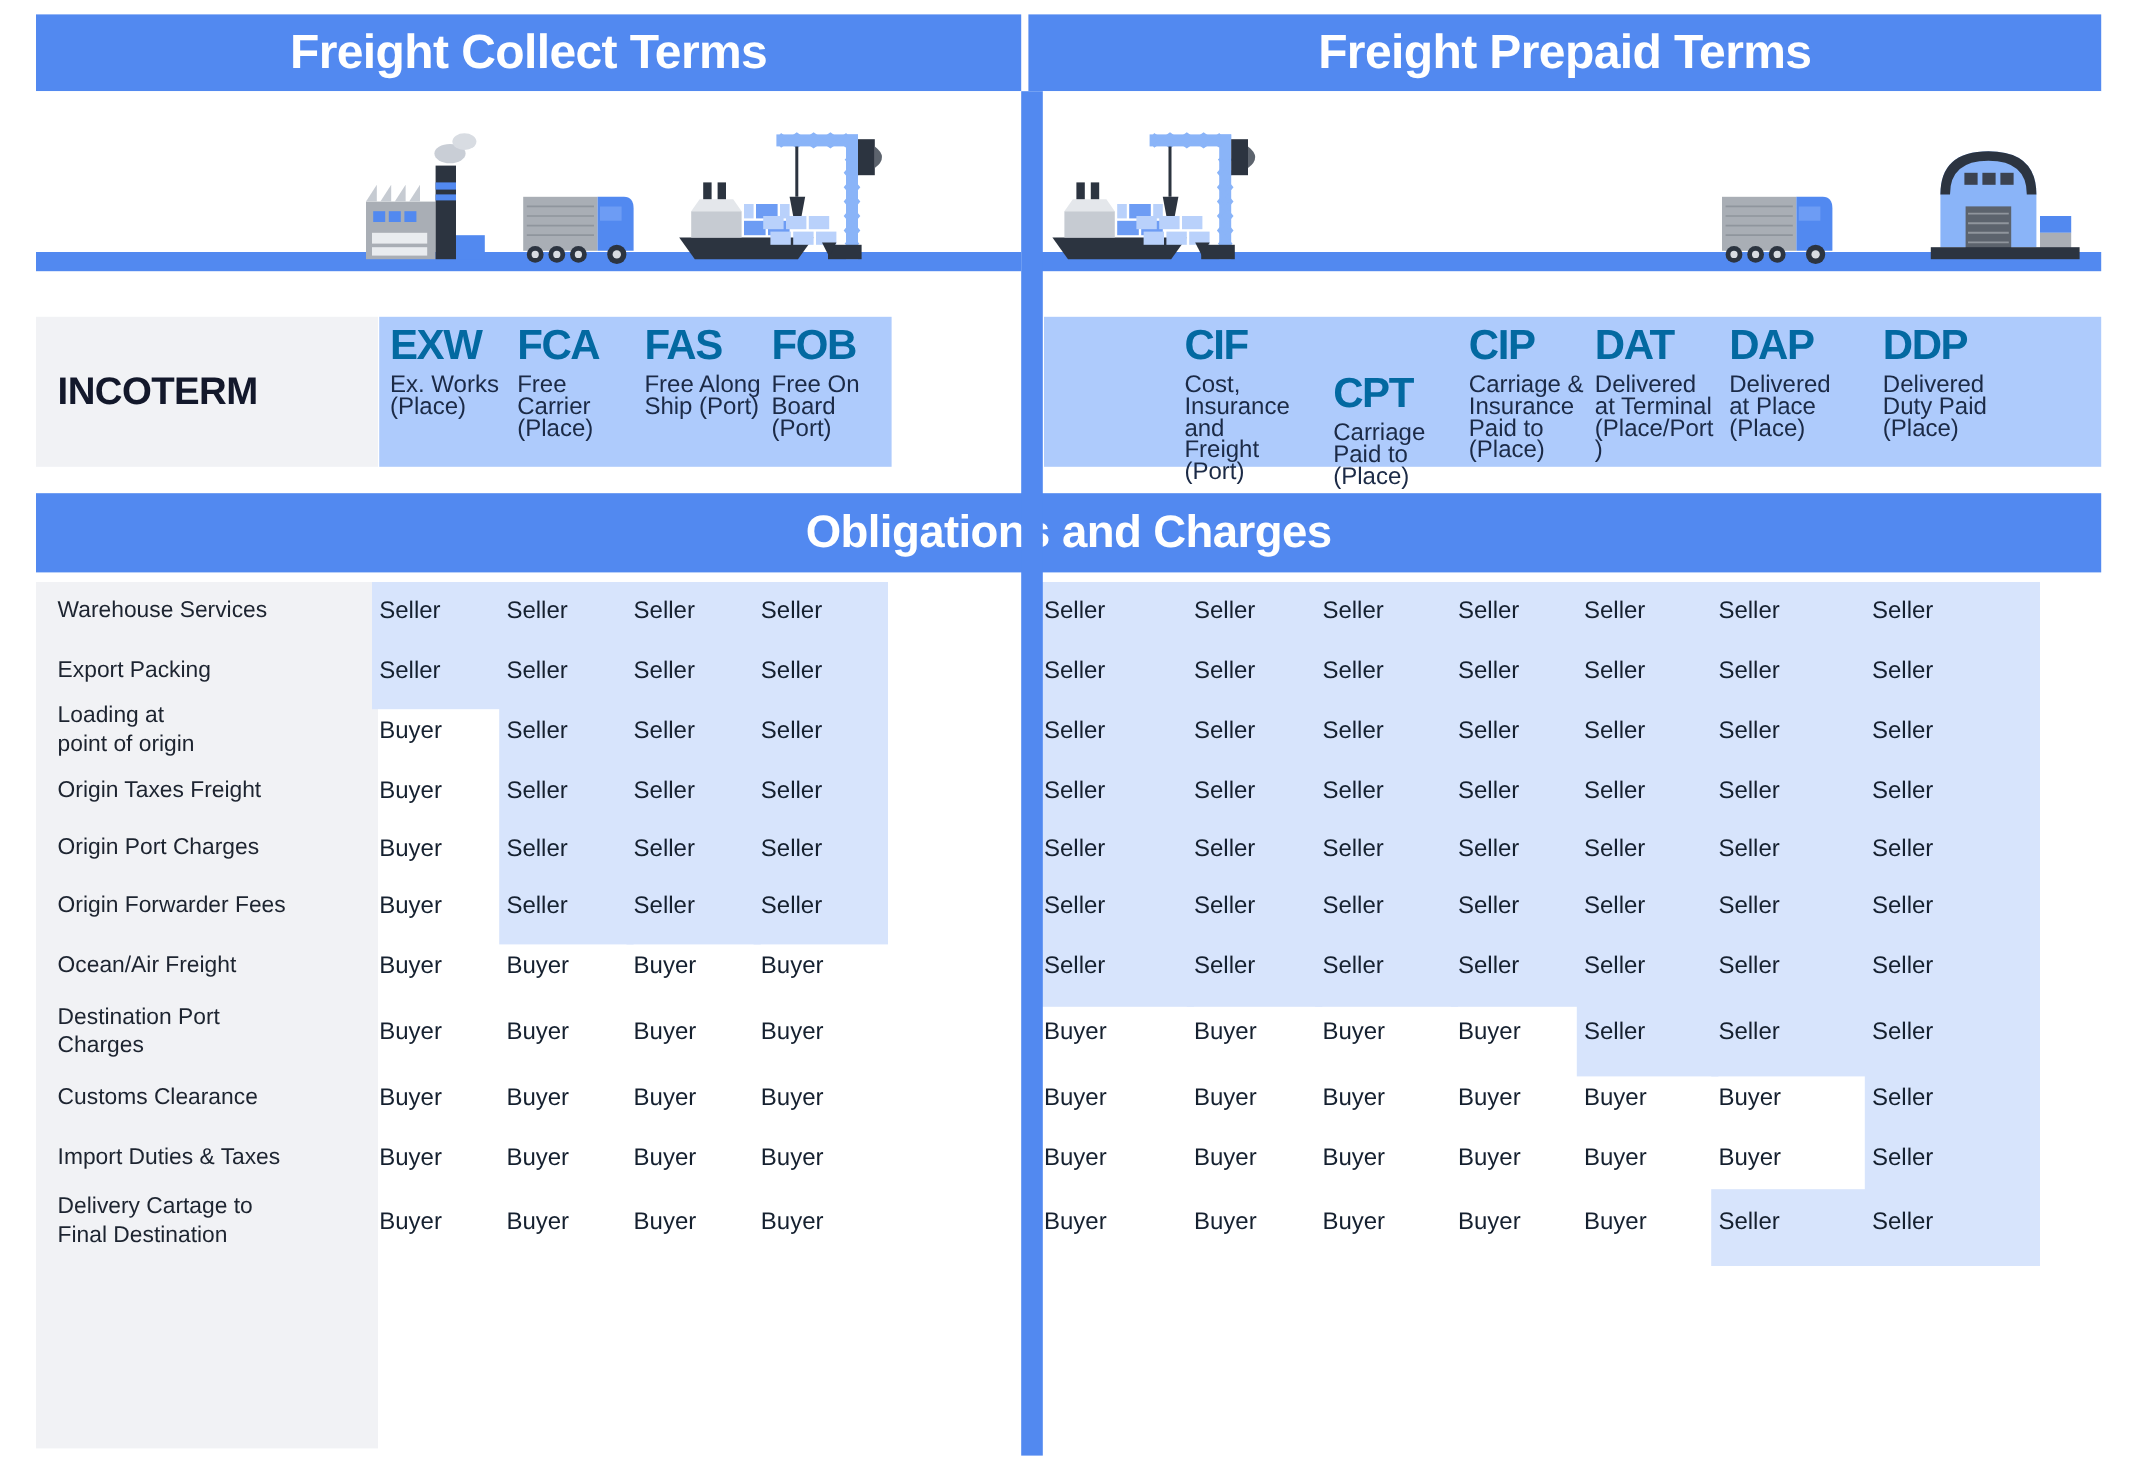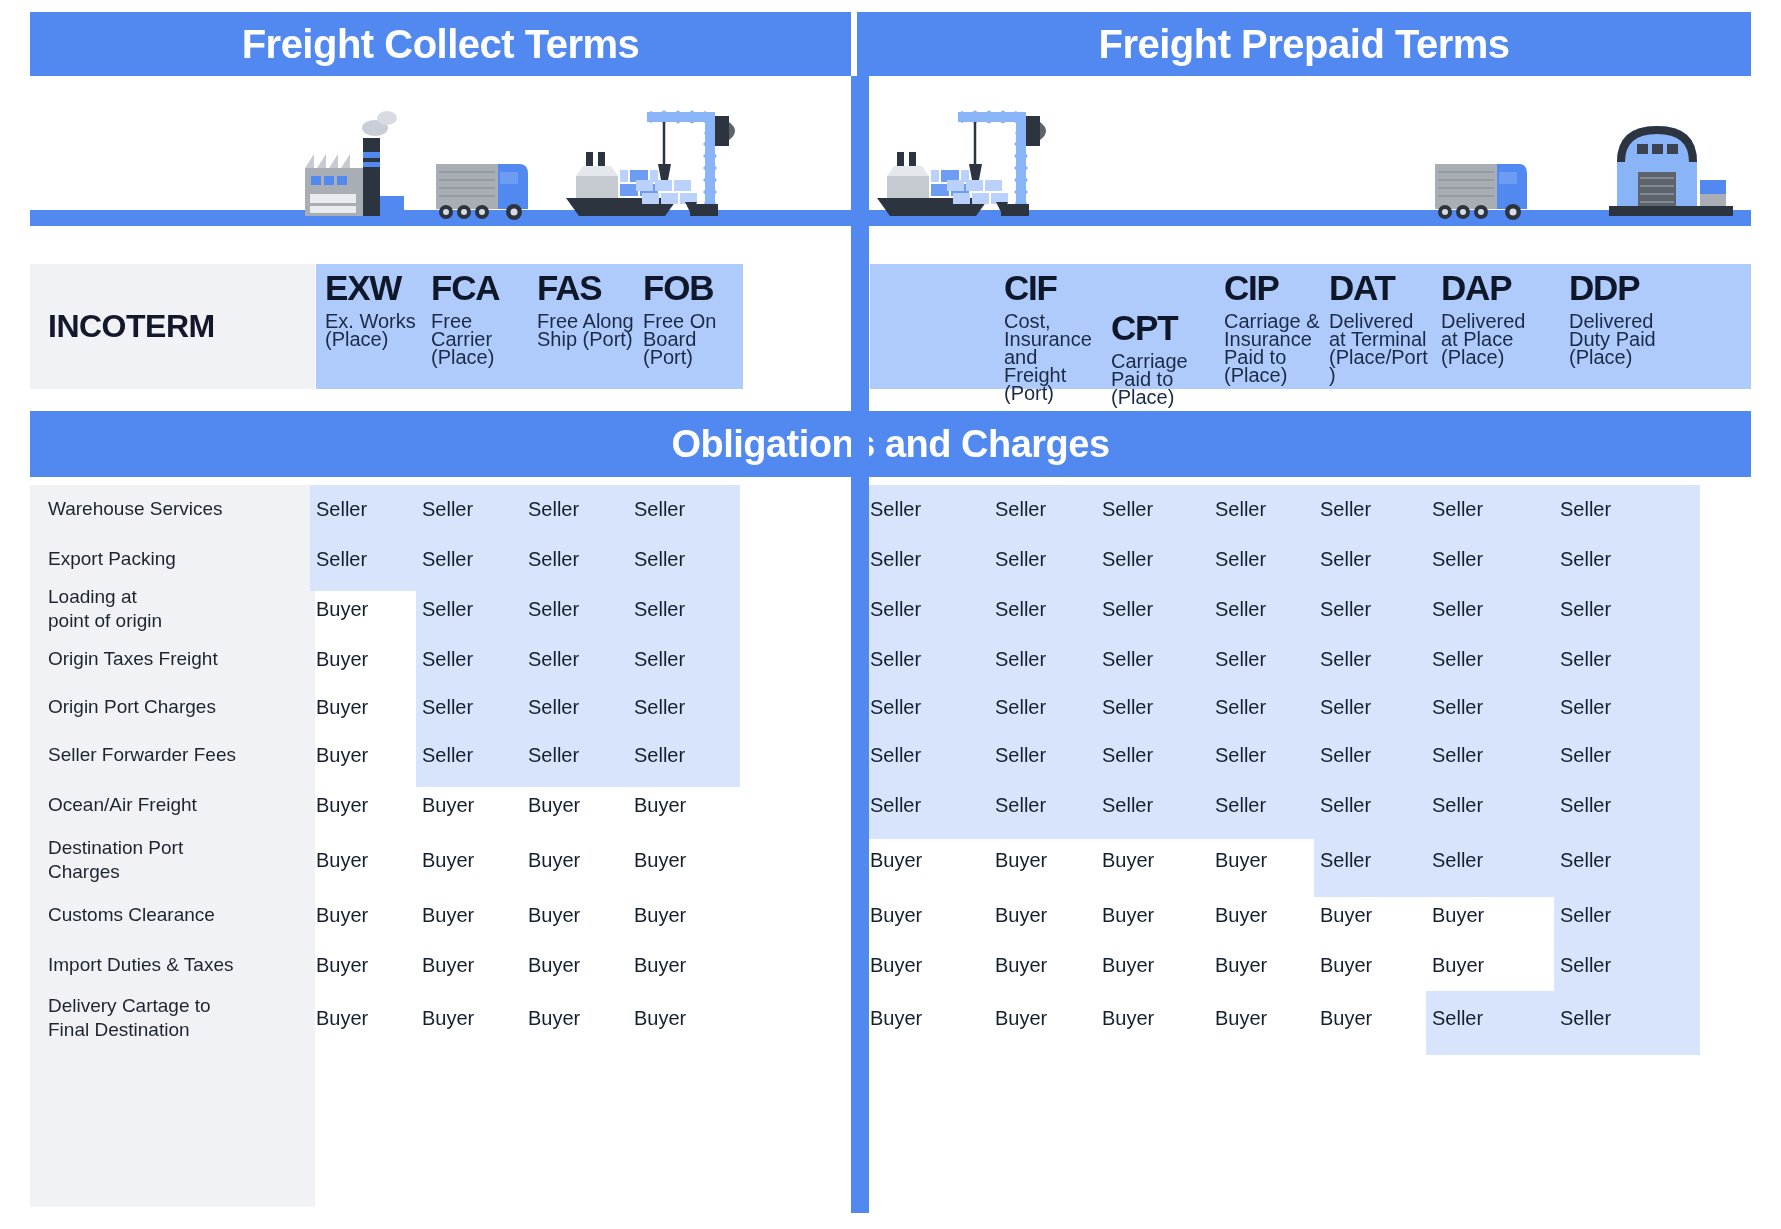--- a/index.html
+++ b/index.html
@@ -43,21 +43,21 @@
     padding-left:18px;color:#13182b;
   }
   .term-strip{
     position:absolute;top:264px;height:125px;background:#aecbfc;
   }
   .term-strip.left{left:316px;width:427px;}
   .term-strip.right{left:870px;width:881px;}
   .term-col{position:absolute;top:0;height:125px;padding-left:9px;box-sizing:border-box;}
   .term-code{
     font-size:35px;font-weight:bold;line-height:40px;
-    letter-spacing:-1.2px;color:#0f172a;margin-top:4px;
+    letter-spacing:-1.2px;color:#0369a1;margin-top:4px;
   }
   .term-sub{
     font-size:20px;line-height:18px;color:#1b2a46;margin-top:4px;
   }
 
   
   .oblig{
     position:absolute;left:30px;top:411px;width:1721px;height:66px;
     background:#5289f0;color:#ffffff;
     font-size:38px;font-weight:bold;letter-spacing:-0.5px;
@@ -292,21 +292,21 @@
         <div class="term-sub" style="white-space: pre-line;">Free Along
 Ship (Port)</div>
       </div>
       <div class="term-col" style="left: 318px; width: 106px;">
         <div class="term-code">FOB</div>
         <div class="term-sub" style="white-space: pre-line;">Free On Board
 (Port)</div>
       </div>
     </div>
   <div class="term-strip right" id="term-strip-right">
-      <div class="term-col" style="left: 125px; width: 107px;">
+      <div class="term-col" style="left: 108px; width: 107px;">
         <div class="term-code">CIF</div>
         <div class="term-sub" style="white-space: pre-line;">Cost,
 Insurance
 and Freight
 (Port)</div>
       </div>
       <div class="term-col" style="left: 232px; width: 113px; margin-top: 40px;">
         <div class="term-code">CPT</div>
         <div class="term-sub" style="white-space: pre-line;">Carriage
 Paid to
@@ -409,21 +409,21 @@
       <div class="cell" style="left: 422px; top: 198px; width: 106px; height: 48px;">Seller</div>
       <div class="cell" style="left: 528px; top: 198px; width: 106px; height: 48px;">Seller</div>
       <div class="cell" style="left: 634px; top: 198px; width: 106px; height: 48px;">Seller</div>
       <div class="cell" style="left: 870px; top: 198px; width: 125px; height: 48px;">Seller</div>
       <div class="cell" style="left: 995px; top: 198px; width: 107px; height: 48px;">Seller</div>
       <div class="cell" style="left: 1102px; top: 198px; width: 113px; height: 48px;">Seller</div>
       <div class="cell" style="left: 1215px; top: 198px; width: 105px; height: 48px;">Seller</div>
       <div class="cell" style="left: 1320px; top: 198px; width: 112px; height: 48px;">Seller</div>
       <div class="cell" style="left: 1432px; top: 198px; width: 128px; height: 48px;">Seller</div>
       <div class="cell" style="left: 1560px; top: 198px; width: 140px; height: 48px;">Seller</div>
-      <div class="rowlabel" style="top: 246px; height: 48px; white-space: pre-line;">Seller Forwarder Fees</div>
+      <div class="rowlabel" style="top: 246px; height: 48px; white-space: pre-line;">Origin Forwarder Fees</div>
       <div class="cell" style="left: 316px; top: 246px; width: 106px; height: 48px;">Buyer</div>
       <div class="cell" style="left: 422px; top: 246px; width: 106px; height: 48px;">Seller</div>
       <div class="cell" style="left: 528px; top: 246px; width: 106px; height: 48px;">Seller</div>
       <div class="cell" style="left: 634px; top: 246px; width: 106px; height: 48px;">Seller</div>
       <div class="cell" style="left: 870px; top: 246px; width: 125px; height: 48px;">Seller</div>
       <div class="cell" style="left: 995px; top: 246px; width: 107px; height: 48px;">Seller</div>
       <div class="cell" style="left: 1102px; top: 246px; width: 113px; height: 48px;">Seller</div>
       <div class="cell" style="left: 1215px; top: 246px; width: 105px; height: 48px;">Seller</div>
       <div class="cell" style="left: 1320px; top: 246px; width: 112px; height: 48px;">Seller</div>
       <div class="cell" style="left: 1432px; top: 246px; width: 128px; height: 48px;">Seller</div>

